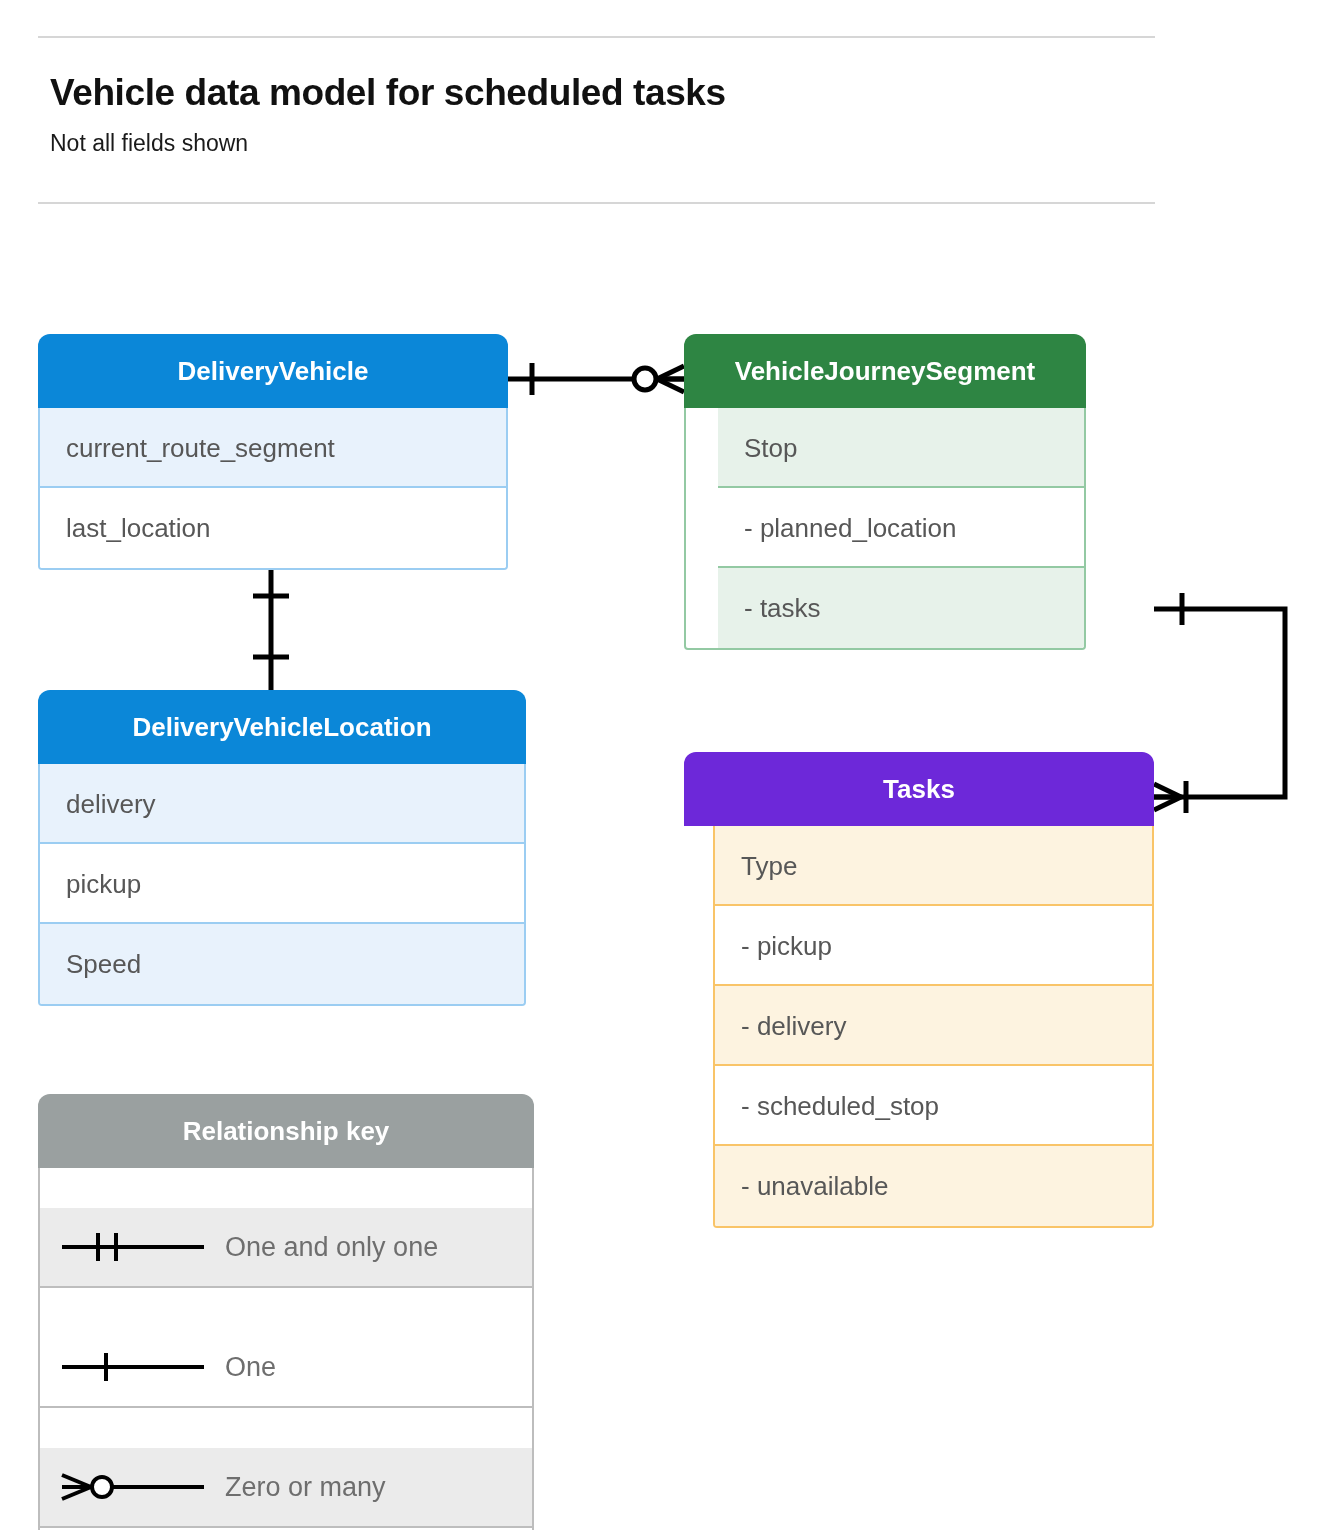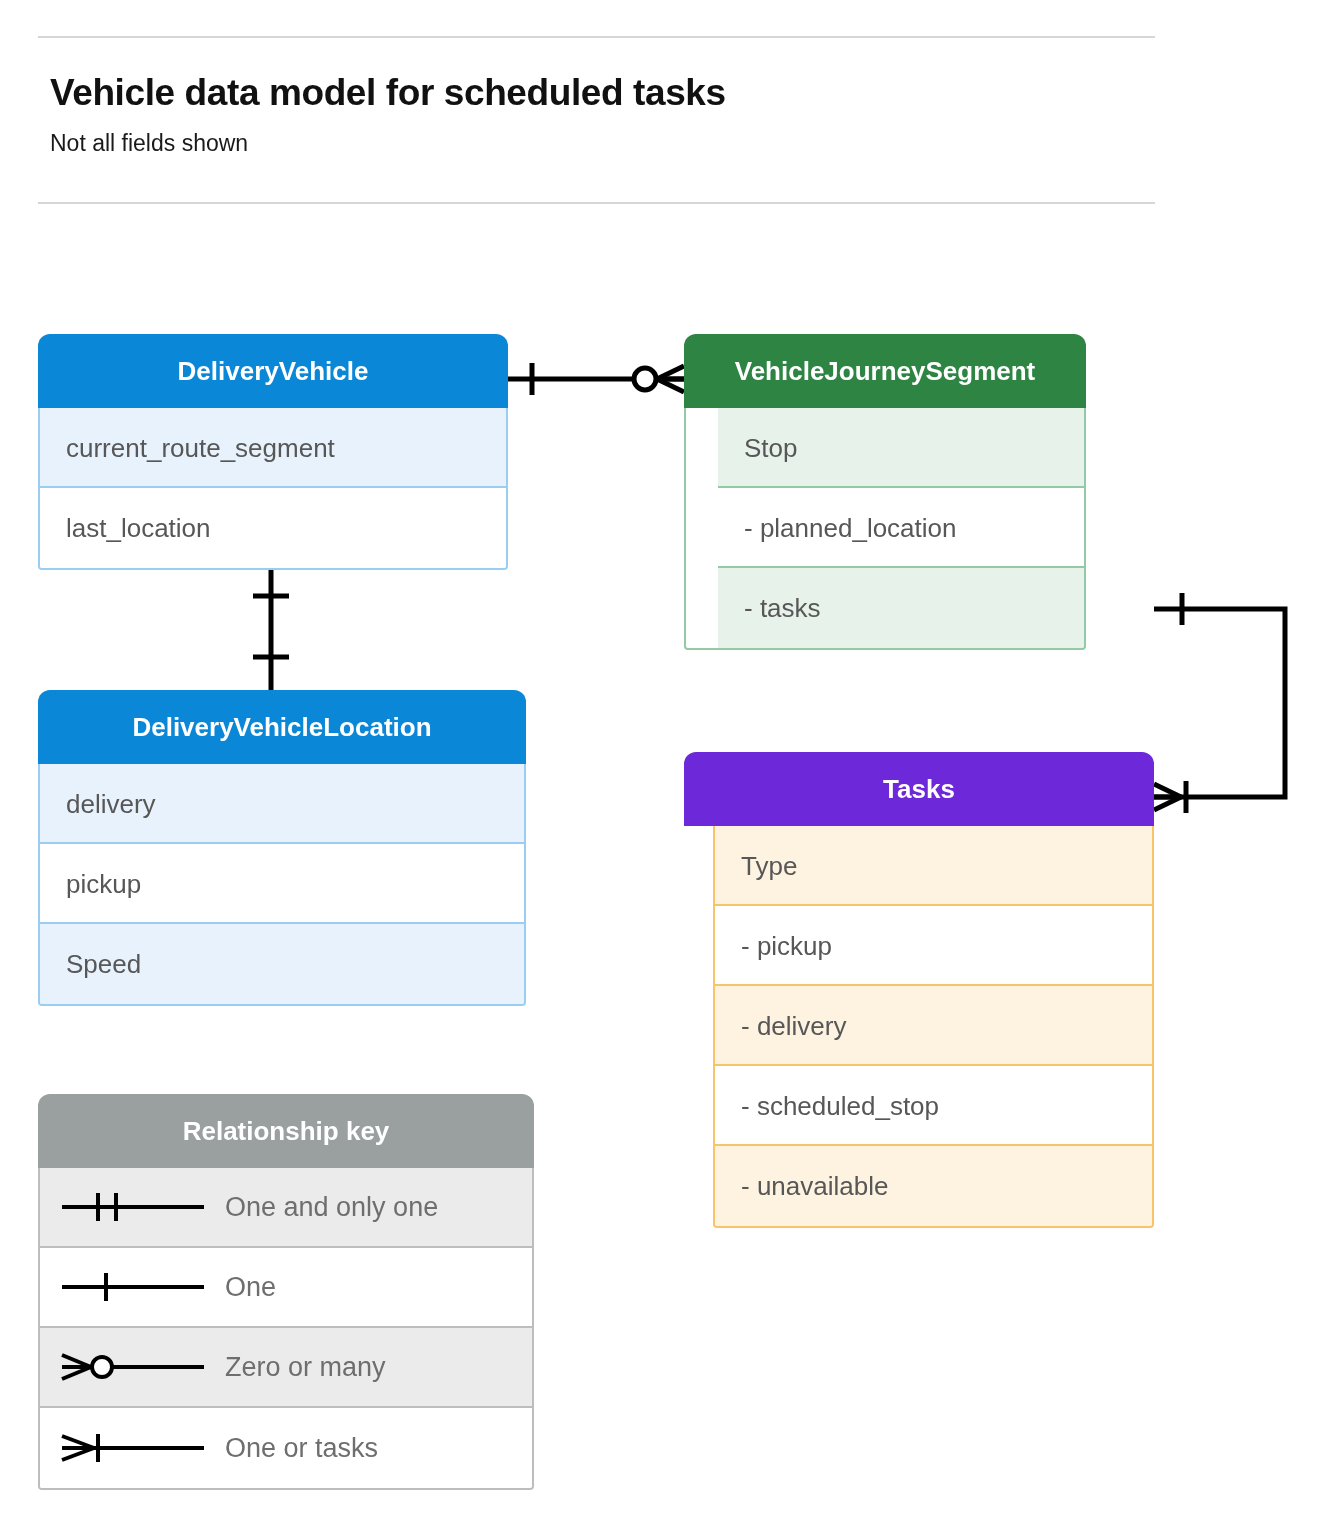--- a/index.html
+++ b/index.html
@@ -95,21 +95,21 @@
   
   .e-orange .entity-header { background: #6d28d9; }
   .e-orange .entity-rows   { border: 2px solid #f9c468; border-top: none; margin-left: 29px; }
   .e-orange .entity-row    { background: #ffffff; border-bottom: 2px solid #f9c468; }
   .e-orange .entity-row.alt{ background: #fdf3e0; }
   .e-orange .entity-row:last-child { border-bottom: none; }
 
   
   .e-gray .entity-header { background: #9aa0a0; }
   .e-gray .entity-rows   { border: 2px solid #bdbdbd; border-top: none; }
-  .e-gray .entity-row    { background: #ffffff; border-bottom: 2px solid #bdbdbd; }
+  .e-gray .entity-row    { background: #ffffff; border-bottom: 2px solid #bdbdbd; margin-top: 40px; }
   .e-gray .entity-row.alt{ background: #ebebeb; }
   .e-gray .entity-row:last-child { border-bottom: none; }
 
   
   .legend-row {
     display: flex;
     align-items: center;
     padding-left: 0;
   }
   .legend-sym {

